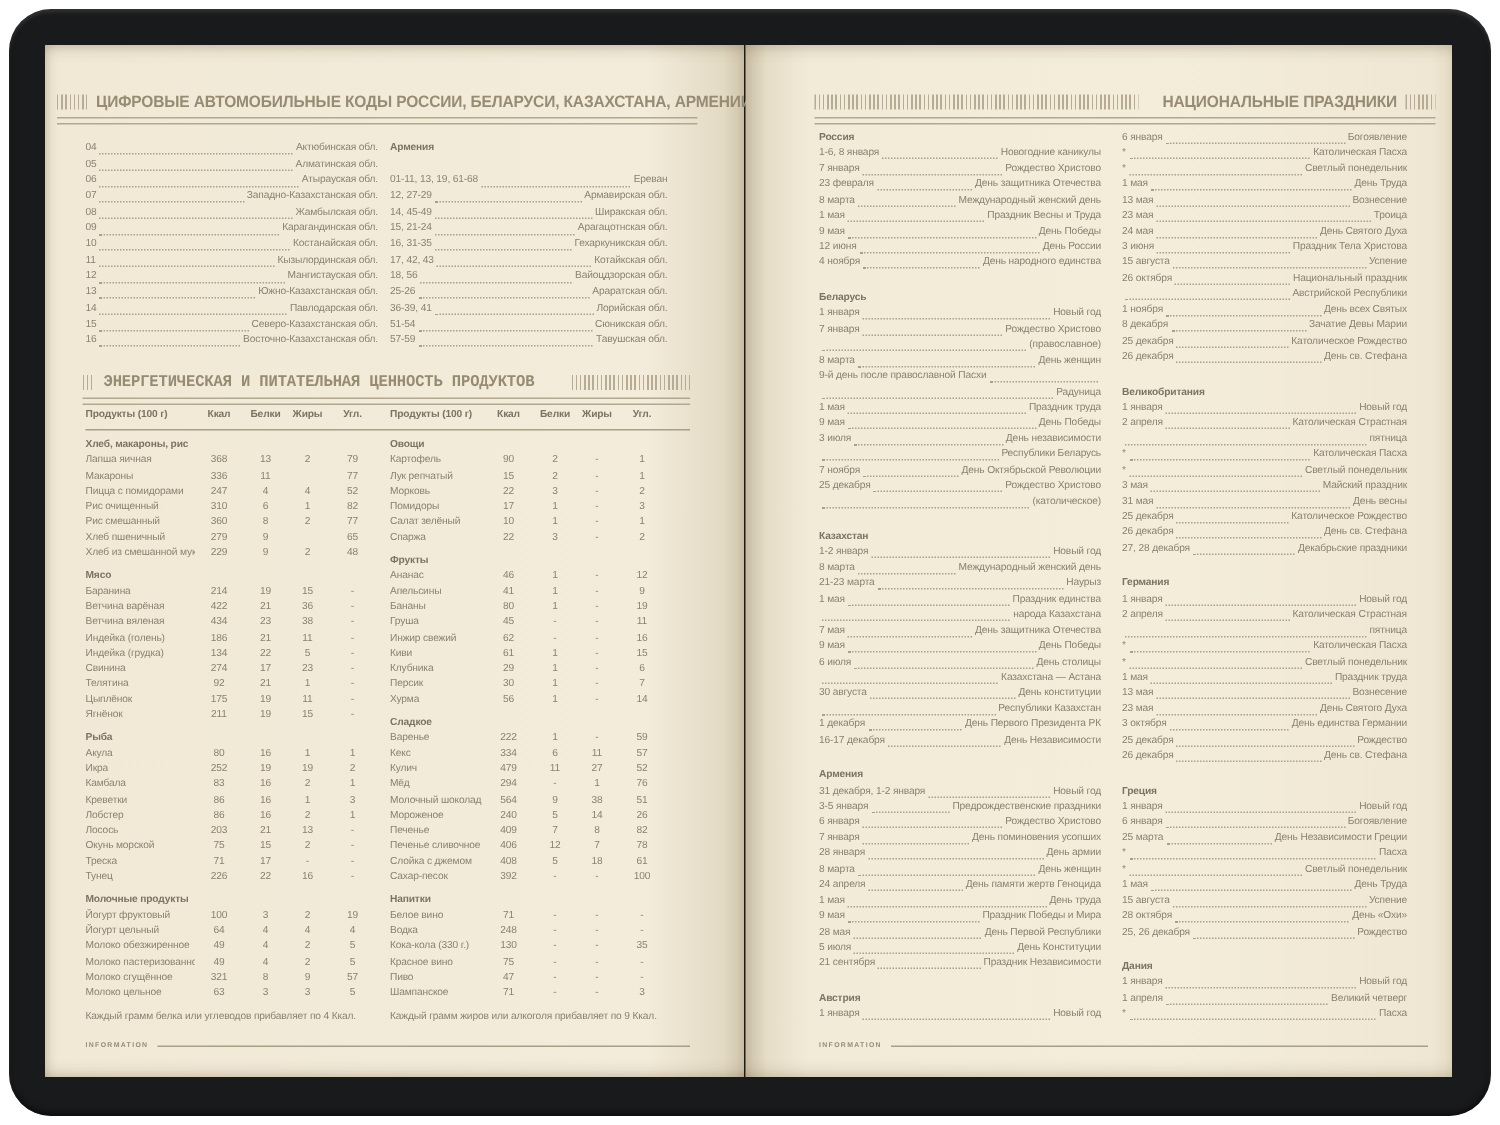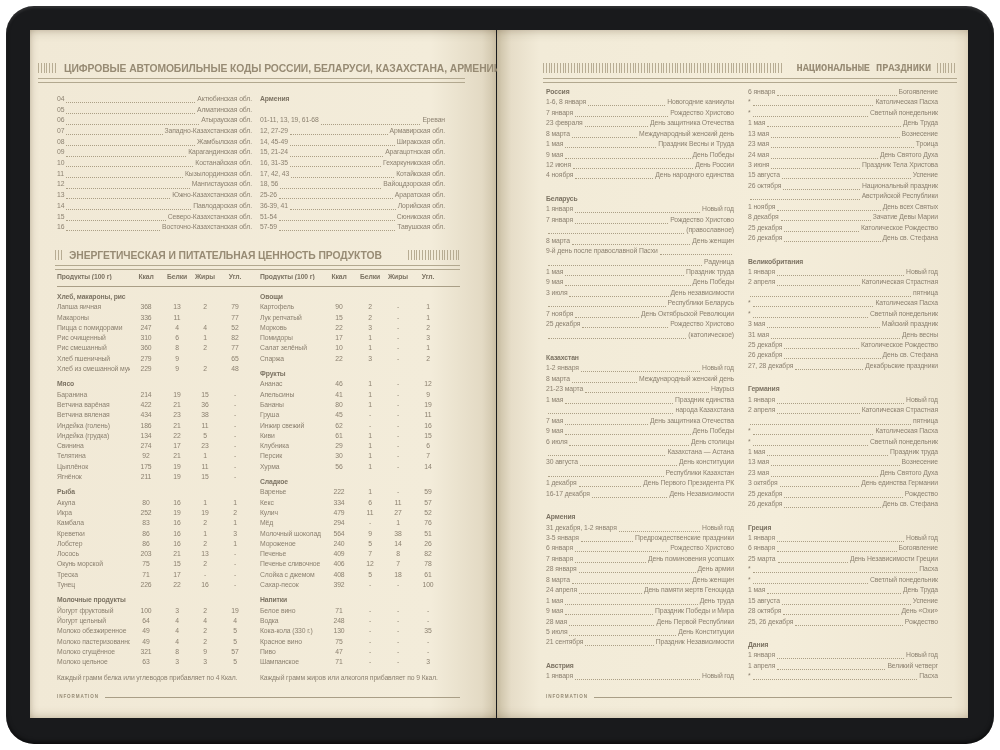--- a/index.html
+++ b/index.html
@@ -171,21 +171,21 @@
         <span class="lead"></span>
         <span class="h">Сюникская обл.</span>
       </div>
       <div class="dotrow">
         <span class="d">57-59</span>
         <span class="lead"></span>
         <span class="h">Тавушская обл.</span>
       </div>
     </div>
 
-  <div class="abs titlebar" style="left:25px;right:36px;top:217px;">
+  <div class="abs titlebar" style="left:25px;right:36px;top:217px;font-family:Liberation Mono, monospace;">
     <div class="hatch" style="width:8px;flex:none;"></div>
     <div class="title-text" style="margin:0 6px;">ЭНЕРГЕТИЧЕСКАЯ И ПИТАТЕЛЬНАЯ ЦЕННОСТЬ ПРОДУКТОВ</div>
     <div class="hatch" style="flex:1;"></div>
   </div>
   <div class="abs rule2" style="left:25px;right:36px;top:235px;"></div>
 
   <div class="abs thead-wrap" style="left:27px;top:243px;">
     <div id="nhead1" class="nhead" style="width:195px;">
         <span>Продукты (100 г)</span>
         <span class="num">Ккал</span>
@@ -670,21 +670,21 @@
   <div class="abs fnote" style="left:27px;top:644px;width:195px;">Каждый грамм белка или углеводов прибавляет по 4 Ккал.</div>
   <div class="abs fnote" style="left:230px;top:644px;width:185px;">Каждый грамм жиров или алкоголя прибавляет по 9 Ккал.</div>
 
   <div class="abs footer" style="left:27px;right:36px;top:664px;">
     <span>INFORMATION</span>
     <span class="fline"></span>
   </div>
 </div>
 
 <div id="page-r" class="page">
-  <div class="abs titlebar" style="left:46px;right:11px;top:30px;font-family:Liberation Mono, monospace;">
+  <div class="abs titlebar" style="left:46px;right:11px;top:30px;">
     <div class="hatch" style="flex:1;"></div>
     <div class="title-text r" style="margin:0 6px;">НАЦИОНАЛЬНЫЕ ПРАЗДНИКИ</div>
     <div class="hatch" style="width:20px;flex:none;"></div>
   </div>
   <div class="abs rule2" style="left:46px;right:11px;top:48px;"></div>
 
   <div id="hol-c1" class="abs holcol" style="left:49px;top:57px;width:188px;">
       <div class="holsec">
         <div class="country">Россия</div>
         <div class="dotrow">

